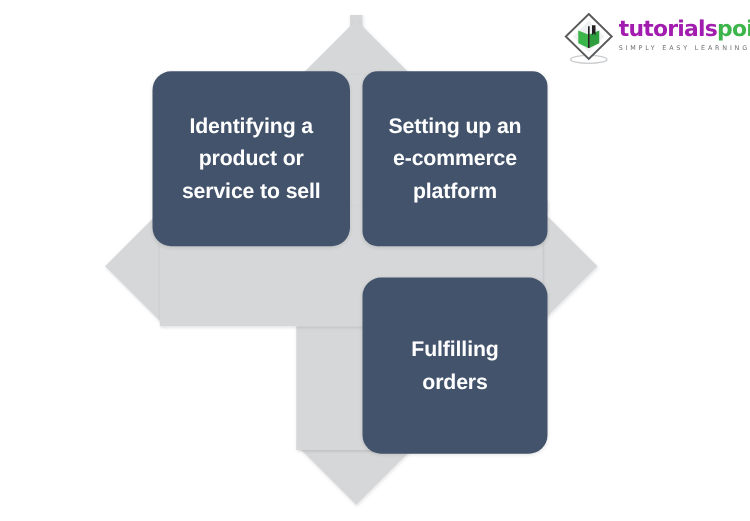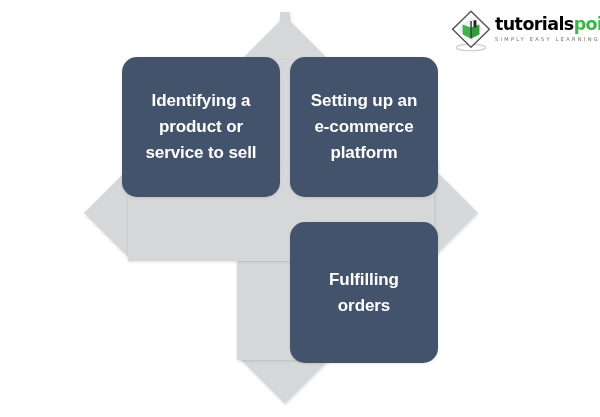--- a/index.html
+++ b/index.html
@@ -46,21 +46,21 @@
     height: 30px;
   }
   .logo-text {
     font-family: "DejaVu Sans", sans-serif;
     font-weight: bold;
     font-size: 17.5px;
     letter-spacing: -0.6px;
     line-height: 19px;
     white-space: nowrap;
   }
-  .logo-tut { color: #000000; }
+  .logo-tut { color: #a21caf; }
   .logo-point { color: #3cb54a; }
   .logo-tagline {
     font-family: "DejaVu Sans", sans-serif;
     font-size: 5.1px;
     letter-spacing: 2.25px;
     color: #6d6e71;
     white-space: nowrap;
     margin-top: 2px;
   }
 
@@ -90,21 +90,21 @@
     font-weight: bold;
     font-size: 17px;
     line-height: 26px;
     text-align: center;
     white-space: pre-line;
     letter-spacing: -0.1px;
     padding: 0 8px;
   }
 
   #box-top-left     { left: 122px; top: 57px;  width: 158px; height: 140px; }
-  #box-top-right    { left: 290px; top: 57px;  width: 148px; height: 140px; }
+  #box-top-right    { left: 290px; top: 57px;  width: 148px; height: 140px; border-radius: 12px; }
   #box-bottom-left  { left: 122px; top: 222px; width: 158px; height: 141px; }
   #box-bottom-right { left: 290px; top: 222px; width: 148px; height: 141px; }
 </style>
 </head>
 <body>
 
 <div id="canvas">
 
   <svg id="arrow-cross" viewBox="0 0 600 417">
     <defs>

